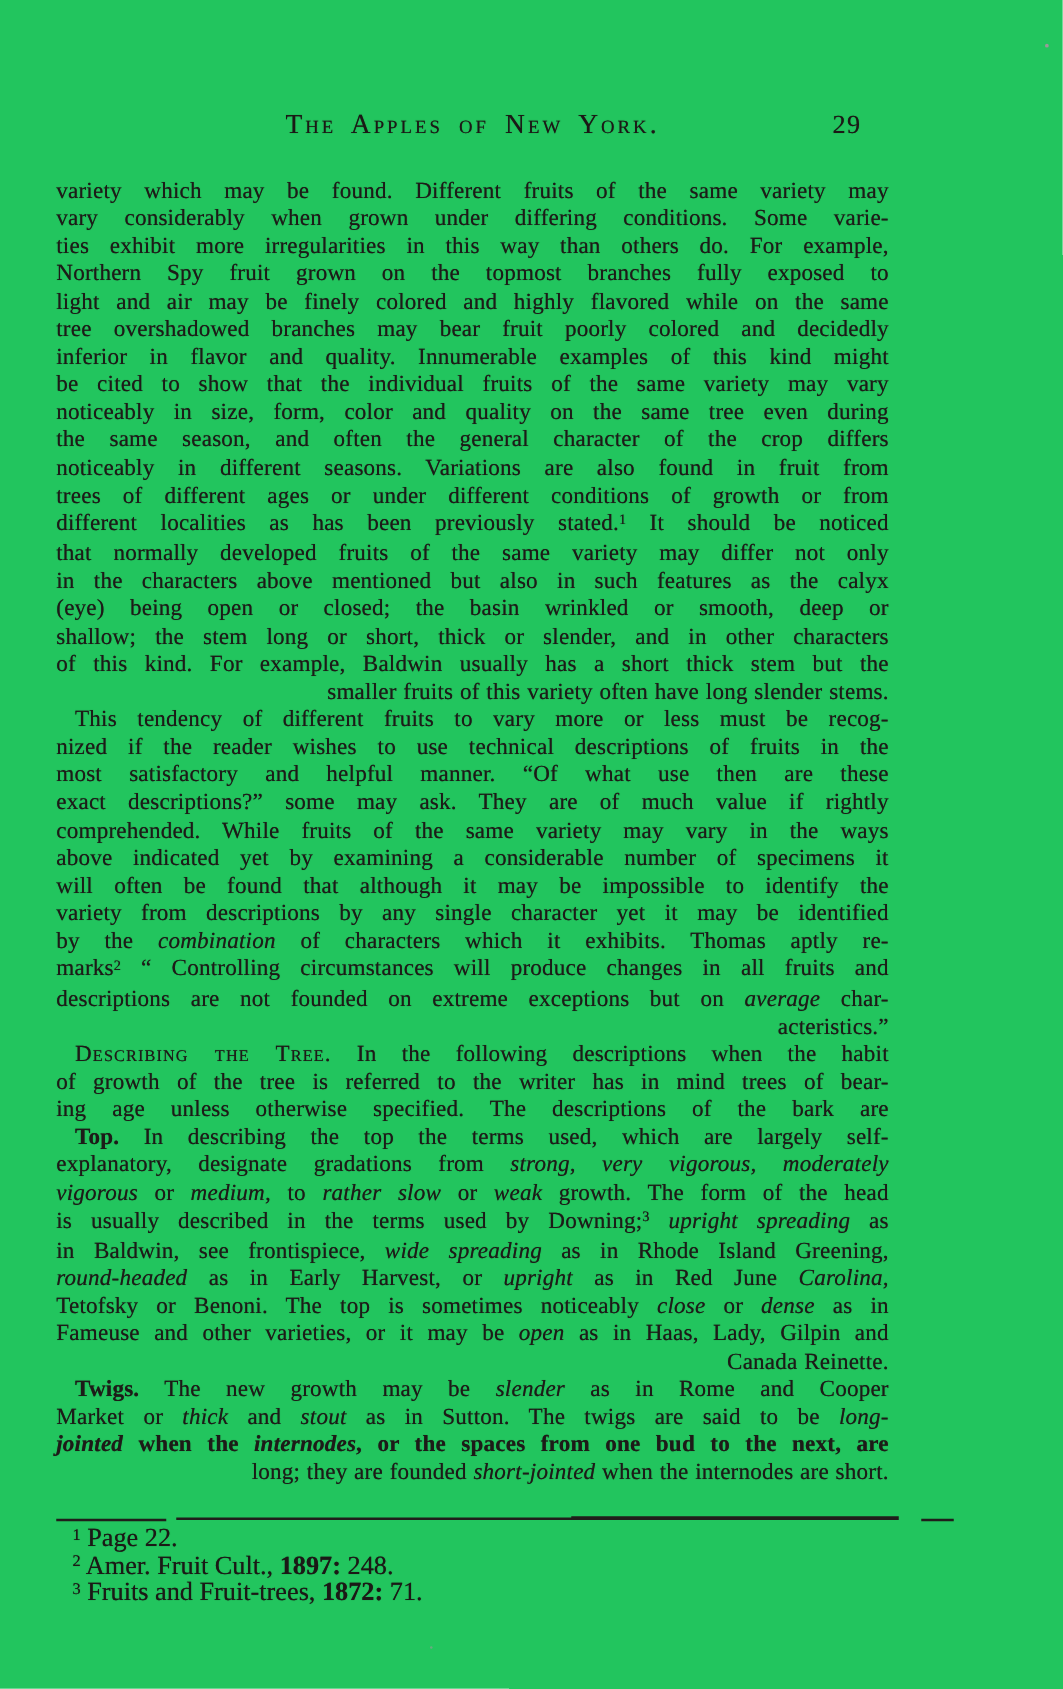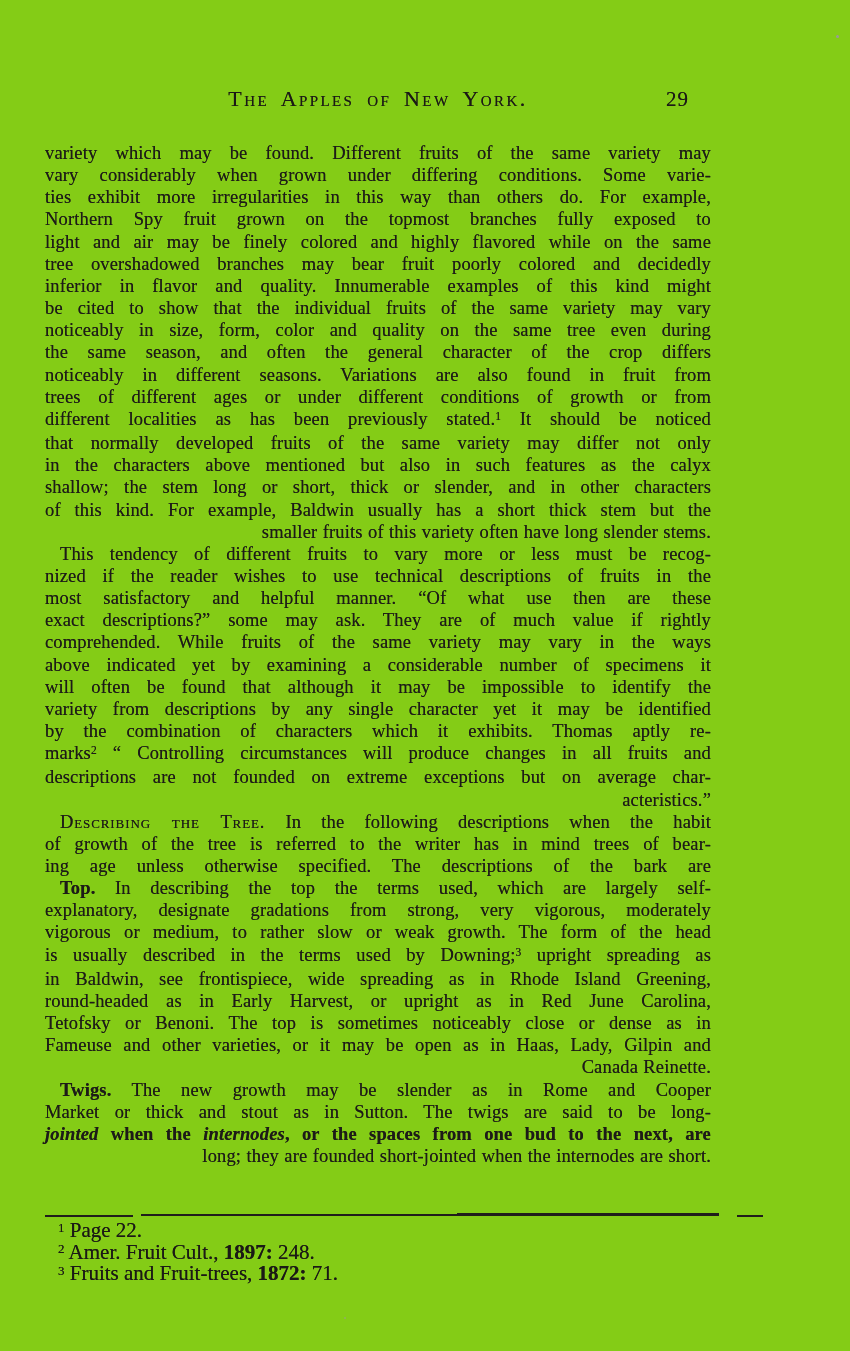--- a/index.html
+++ b/index.html
@@ -6,21 +6,21 @@
   body {
     width: 850px; height: 1351px;
     background: #ffffff;
     font-family: "Liberation Serif", "DejaVu Serif", serif;
     color: #1d1b18;
     position: relative;
     overflow: hidden;
   }
   .page {
     position: absolute; inset: 0;
-    background: #84cc16;
+    background: #22c55e;
   }
   
   .header {
     position: absolute; left: 45px; top: 86px; width: 666px; height: 28px;
   }
   .running-head {
     text-align: center;
     font-variant: small-caps;
     font-size: 22px;
     letter-spacing: 2.4px;
@@ -45,21 +45,21 @@
     word-spacing: 0.6px;
     color: #1d1b18;
     text-shadow: 0 0 0.55px rgba(29,27,24,0.75);
   }
   .paragraph { margin: 0; }
   .line { text-align: right; white-space: nowrap; }
   .line.just { text-align: justify; text-align-last: justify; white-space: normal; }
   .line.indent { padding-left: 15px; }
   .line.indent.just { padding-left: 0; text-indent: 15px; }
   
-  .s-i  { }
+  .s-i  { font-style: italic; }
   .s-b  { font-weight: bold; }
   .s-bi { font-weight: bold; font-style: italic; }
   .s-sc { font-variant: small-caps; letter-spacing: 0.9px; }
   .s-sup {
     font-size: 0.62em;
     position: relative; top: -0.42em;
     letter-spacing: 0;
   }
   
   .footnote-rule {
@@ -104,20 +104,21 @@
         <div class="line just"><span>tree overshadowed branches may bear fruit poorly colored and decidedly</span></div>
         <div class="line just"><span>inferior in flavor and quality. Innumerable examples of this kind might</span></div>
         <div class="line just"><span>be cited to show that the individual fruits of the same variety may vary</span></div>
         <div class="line just"><span>noticeably in size, form, color and quality on the same tree even during</span></div>
         <div class="line just"><span>the same season, and often the general character of the crop differs</span></div>
         <div class="line just"><span>noticeably in different seasons. Variations are also found in fruit from</span></div>
         <div class="line just"><span>trees of different ages or under different conditions of growth or from</span></div>
         <div class="line just"><span>different localities as has been previously stated.</span><span class="s-sup">1</span><span> It should be noticed</span></div>
         <div class="line just"><span>that normally developed fruits of the same variety may differ not only</span></div>
         <div class="line just"><span>in the characters above mentioned but also in such features as the calyx</span></div>
+        <div class="line just"><span>(eye) being open or closed; the basin wrinkled or smooth, deep or</span></div>
         <div class="line just"><span>shallow; the stem long or short, thick or slender, and in other characters</span></div>
         <div class="line just"><span>of this kind. For example, Baldwin usually has a short thick stem but the</span></div>
         <div class="line"><span>smaller fruits of this variety often have long slender stems.</span></div>
       </div>
       <div class="paragraph">
         <div class="line just indent"><span>This tendency of different fruits to vary more or less must be recog-</span></div>
         <div class="line just"><span>nized if the reader wishes to use technical descriptions of fruits in the</span></div>
         <div class="line just"><span>most satisfactory and helpful manner. “Of what use then are these</span></div>
         <div class="line just"><span>exact descriptions?” some may ask. They are of much value if rightly</span></div>
         <div class="line just"><span>comprehended. While fruits of the same variety may vary in the ways</span></div>

